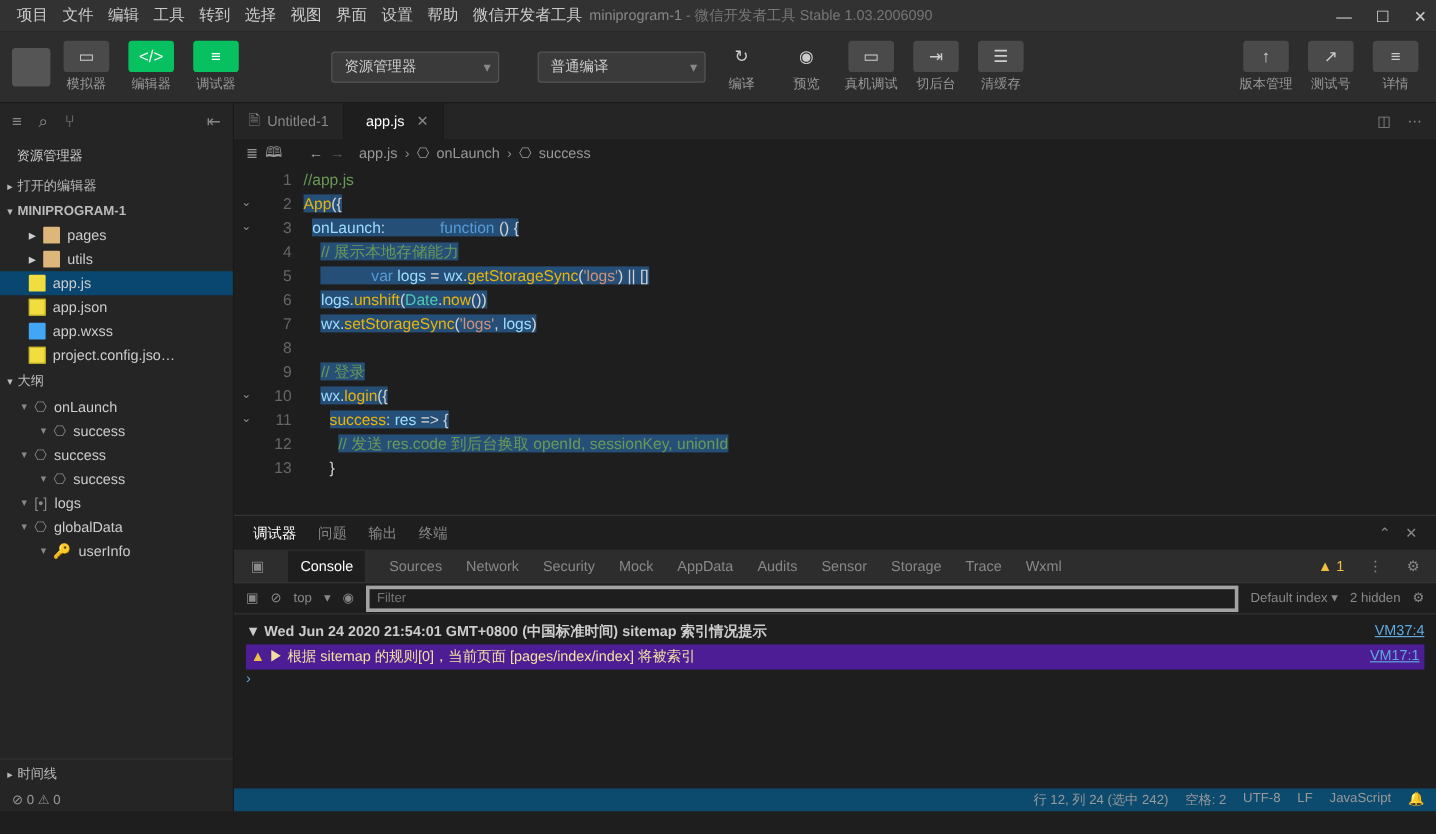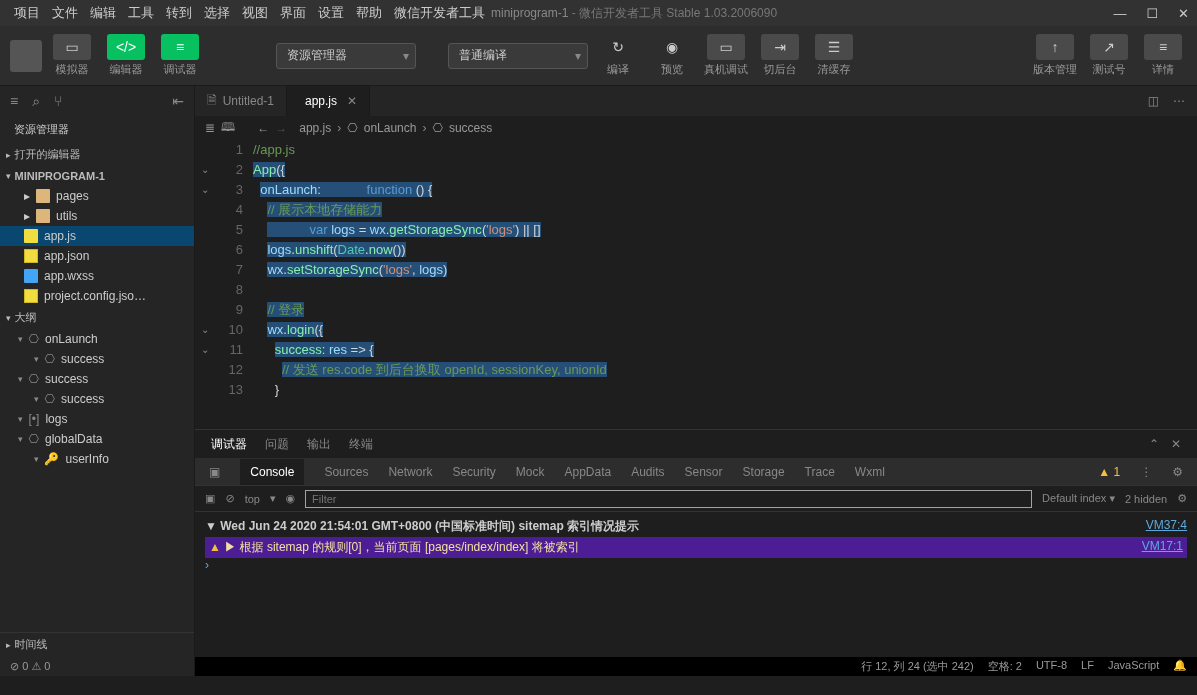--- a/index.html
+++ b/index.html
@@ -55,39 +55,39 @@
 .code { flex:1; display:flex; font-family:Consolas,monospace; font-size:13px; position:relative; overflow:hidden; }
 .gutter { width:58px; text-align:right; color:#666; padding-right:10px; }
 .gutter div { height:20px; line-height:20px; position:relative; }
 .fold { position:absolute; left:6px; color:#888; font-size:10px; }
 .lines { flex:1; }
 .lines div { height:20px; line-height:20px; white-space:pre; }
 .hl { background:#264f78; }
 .c-green { color:#6a9955; }
 .c-blue { color:#569cd6;padding-left:42px; }
 .c-lblue { color:#9cdcfe; }
-.c-yel { color:#86efac; }
+.c-yel { color:#eab308; }
 .c-str { color:#ce9178; }
 .c-white { color:#d4d4d4; }
 .c-class { color:#4ec9b0; }
 
 .panel { height:228px; background:#1e1e1e; border-top:1px solid #333; display:flex; flex-direction:column; }
 .ptabs { height:28px; display:flex; align-items:center; gap:18px; padding:0 16px; font-size:12px; color:#888; }
 .ptabs .act { color:#fff; }
 .ptabs .rt { margin-left:auto; display:flex; gap:12px; }
 .dtabs { height:28px; background:#2d2d2d; display:flex; align-items:center; gap:20px; padding:0 14px; font-size:12px; color:#888; border-bottom:1px solid #333; }
 .dtabs .sel3 { background:#1e1e1e; color:#fff; padding:6px 10px; }
 .dtabs .warn { margin-left:auto; color:#f0c040; }
 .ftabs { height:26px; display:flex; align-items:center; gap:10px; padding:0 10px; font-size:11px; color:#888; border-bottom:1px solid #333; }
-.fin { flex:1; background:transparent; border:1px solid #a3a3a3; padding:2px 6px; color:#888; font-size:11px; }
+.fin { flex:1; background:transparent; border:3px solid #a3a3a3; padding:2px 6px; color:#888; font-size:11px; }
 .console { flex:1; padding:4px 10px; font-family:Consolas,monospace; font-size:12px; overflow:auto; }
 .cline { display:flex; justify-content:space-between; padding:2px 0; }
 .cwarn { background:#4c1d95; color:#f0e0a0; padding:2px 4px; }
 .clink { color:#5da9dd; text-decoration:underline; }
-.botbars { height:19px; background:#000000; color:#999; display:flex; align-items:center; padding:0 10px; font-size:11px; gap:10px; }
+.botbars { height:19px; background:#0c4a6e; color:#999; display:flex; align-items:center; padding:0 10px; font-size:11px; gap:10px; }
 .botbars .rtl { margin-left:auto; display:flex; gap:14px; }
 </style>
 </head>
 <body>
 
 <div class="titlebar">
   <div class="menu" id="menu">
       <span>项目</span>
       <span>文件</span>
       <span>编辑</span>

